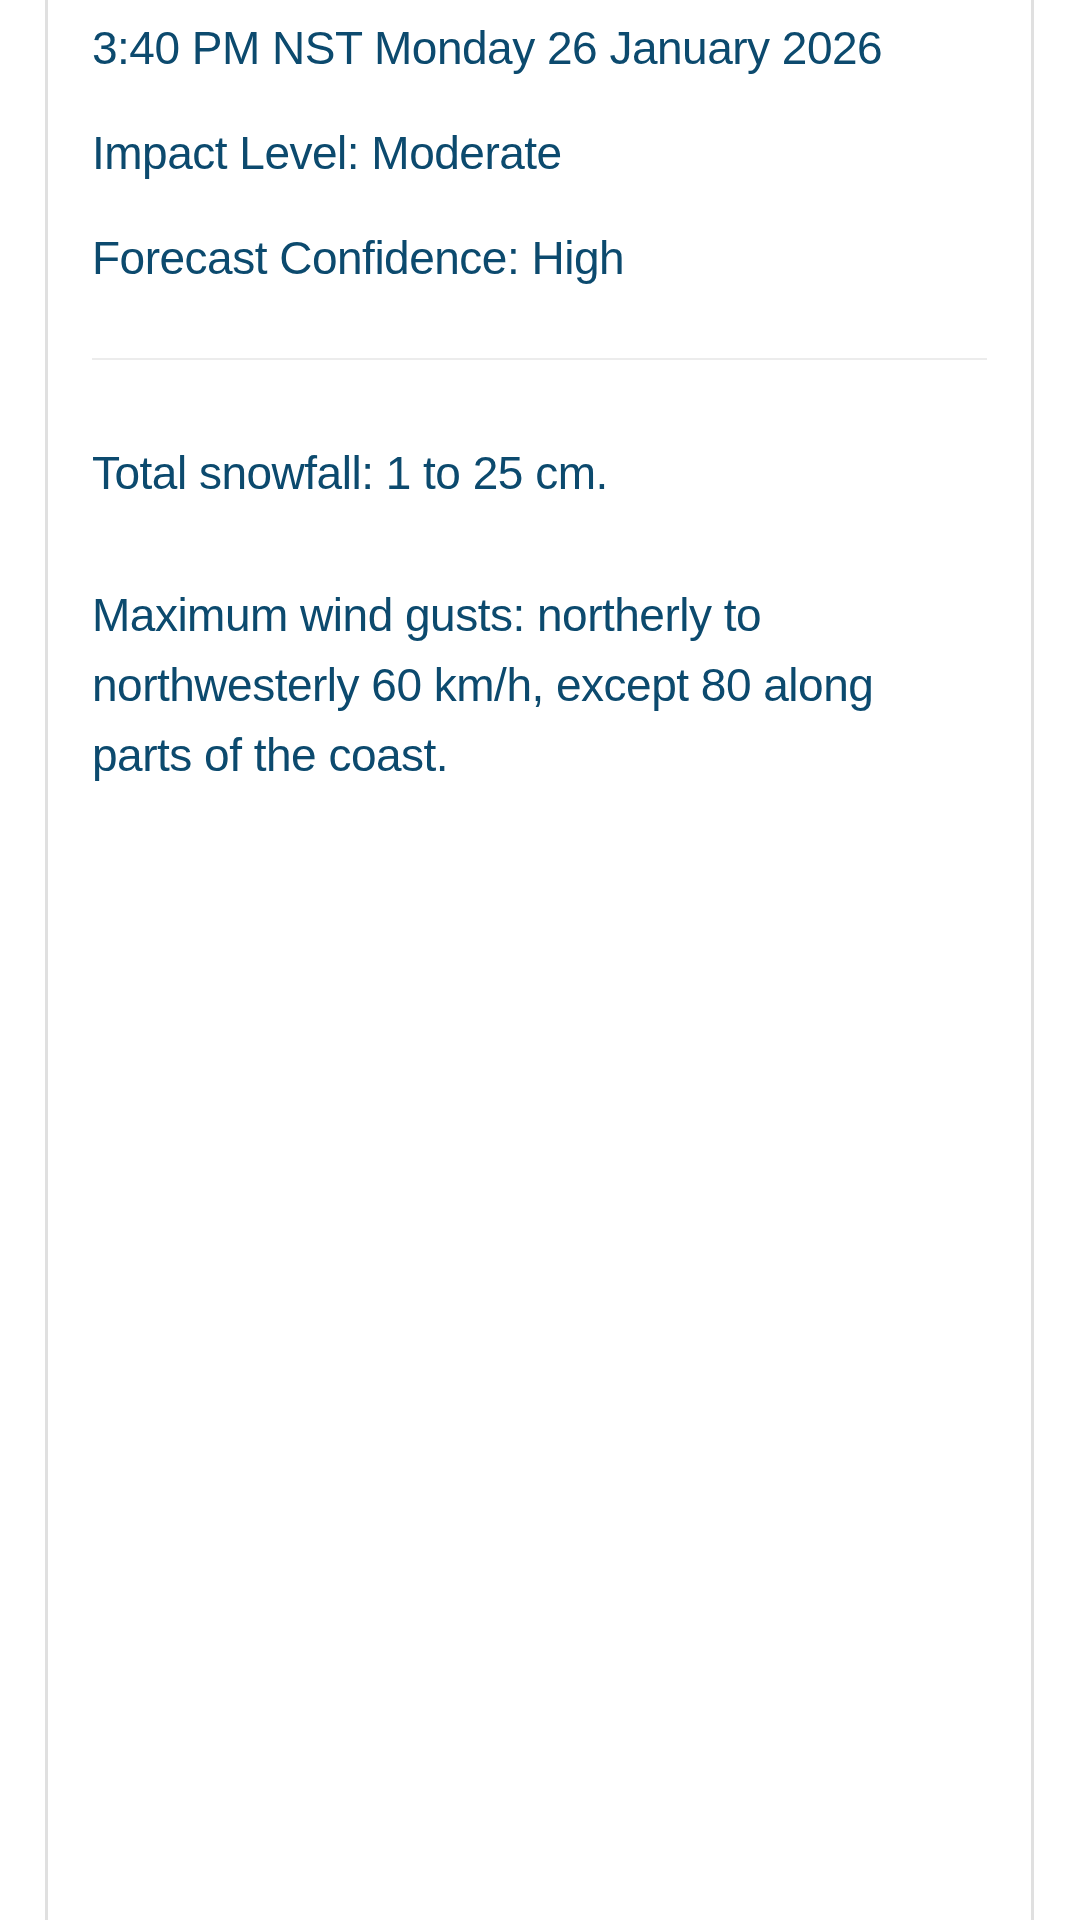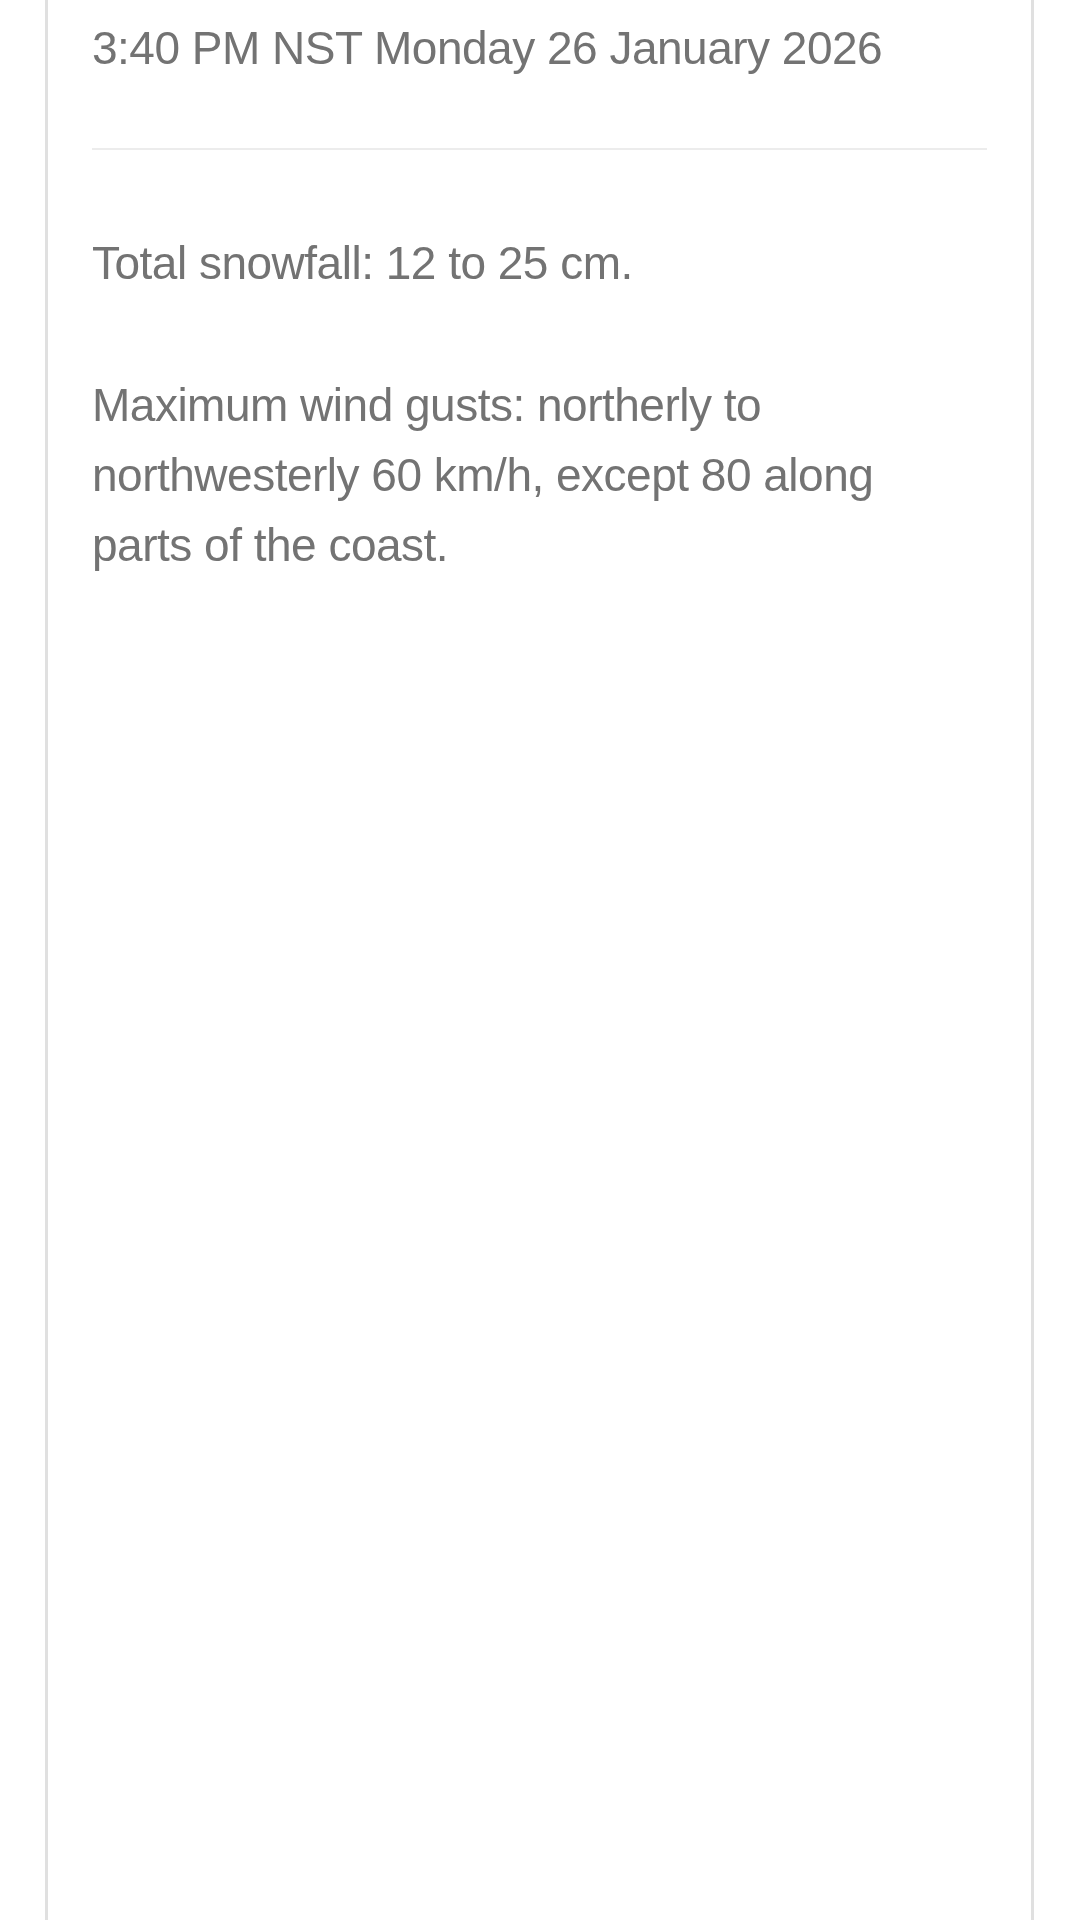--- a/index.html
+++ b/index.html
@@ -23,41 +23,43 @@
     border-left: 3px solid #e0e0e0;
     border-right: 3px solid #e0e0e0;
     padding: 13px 44px 0 44px;
     background: #ffffff;
   }
   p {
     margin: 0;
     font-size: 46px;
     line-height: 70px;
     letter-spacing: -0.5px;
-    color: #737373;
+    color: #0c4a6e;
     white-space: pre-line;
   }
   .meta + .meta {
     margin-top: 35px;
   }
   hr.divider {
     border: none;
     height: 2px;
     background: #ececec;
     margin: 65px 0 78px 0;
   }
   .body-par + .body-par {
     margin-top: 72px;
   }
 </style>
 </head>
 <body>
 
 <div class="alert-panel">
   <p class="meta">3:40 PM NST Monday 26 January 2026</p>
+  <p class="meta">Impact Level: Moderate</p>
+  <p class="meta">Forecast Confidence: High</p>
 
   <hr class="divider">
 
-  <p class="body-par">Total snowfall: 12 to 25 cm.</p>
+  <p class="body-par">Total snowfall: 1 to 25 cm.</p>
   <p class="body-par">Maximum wind gusts: northerly to
 northwesterly 60 km/h, except 80 along
 parts of the coast.</p>
 </div>
 
 </body></html>

